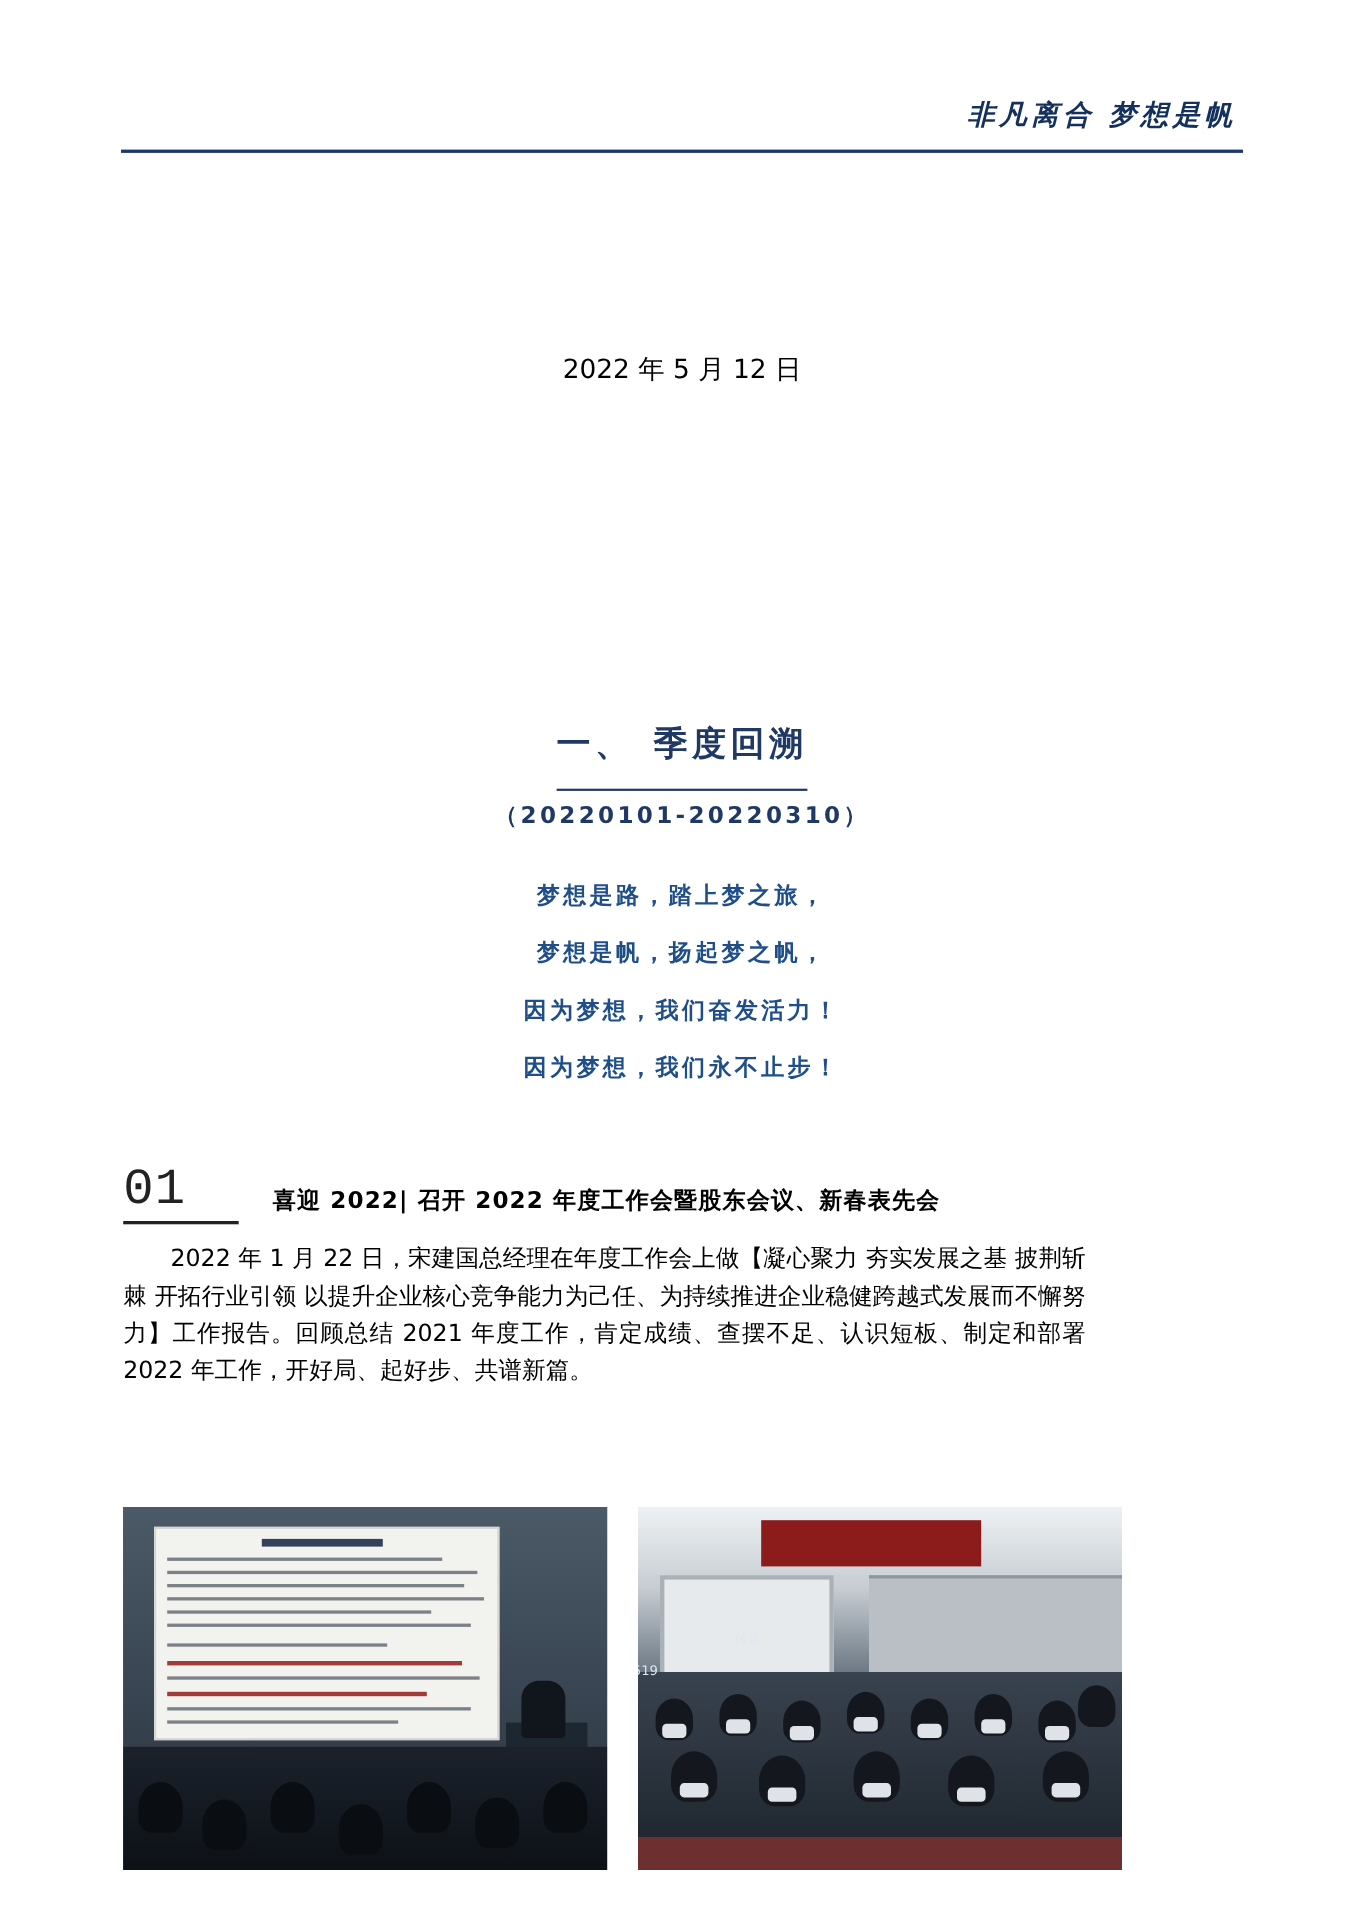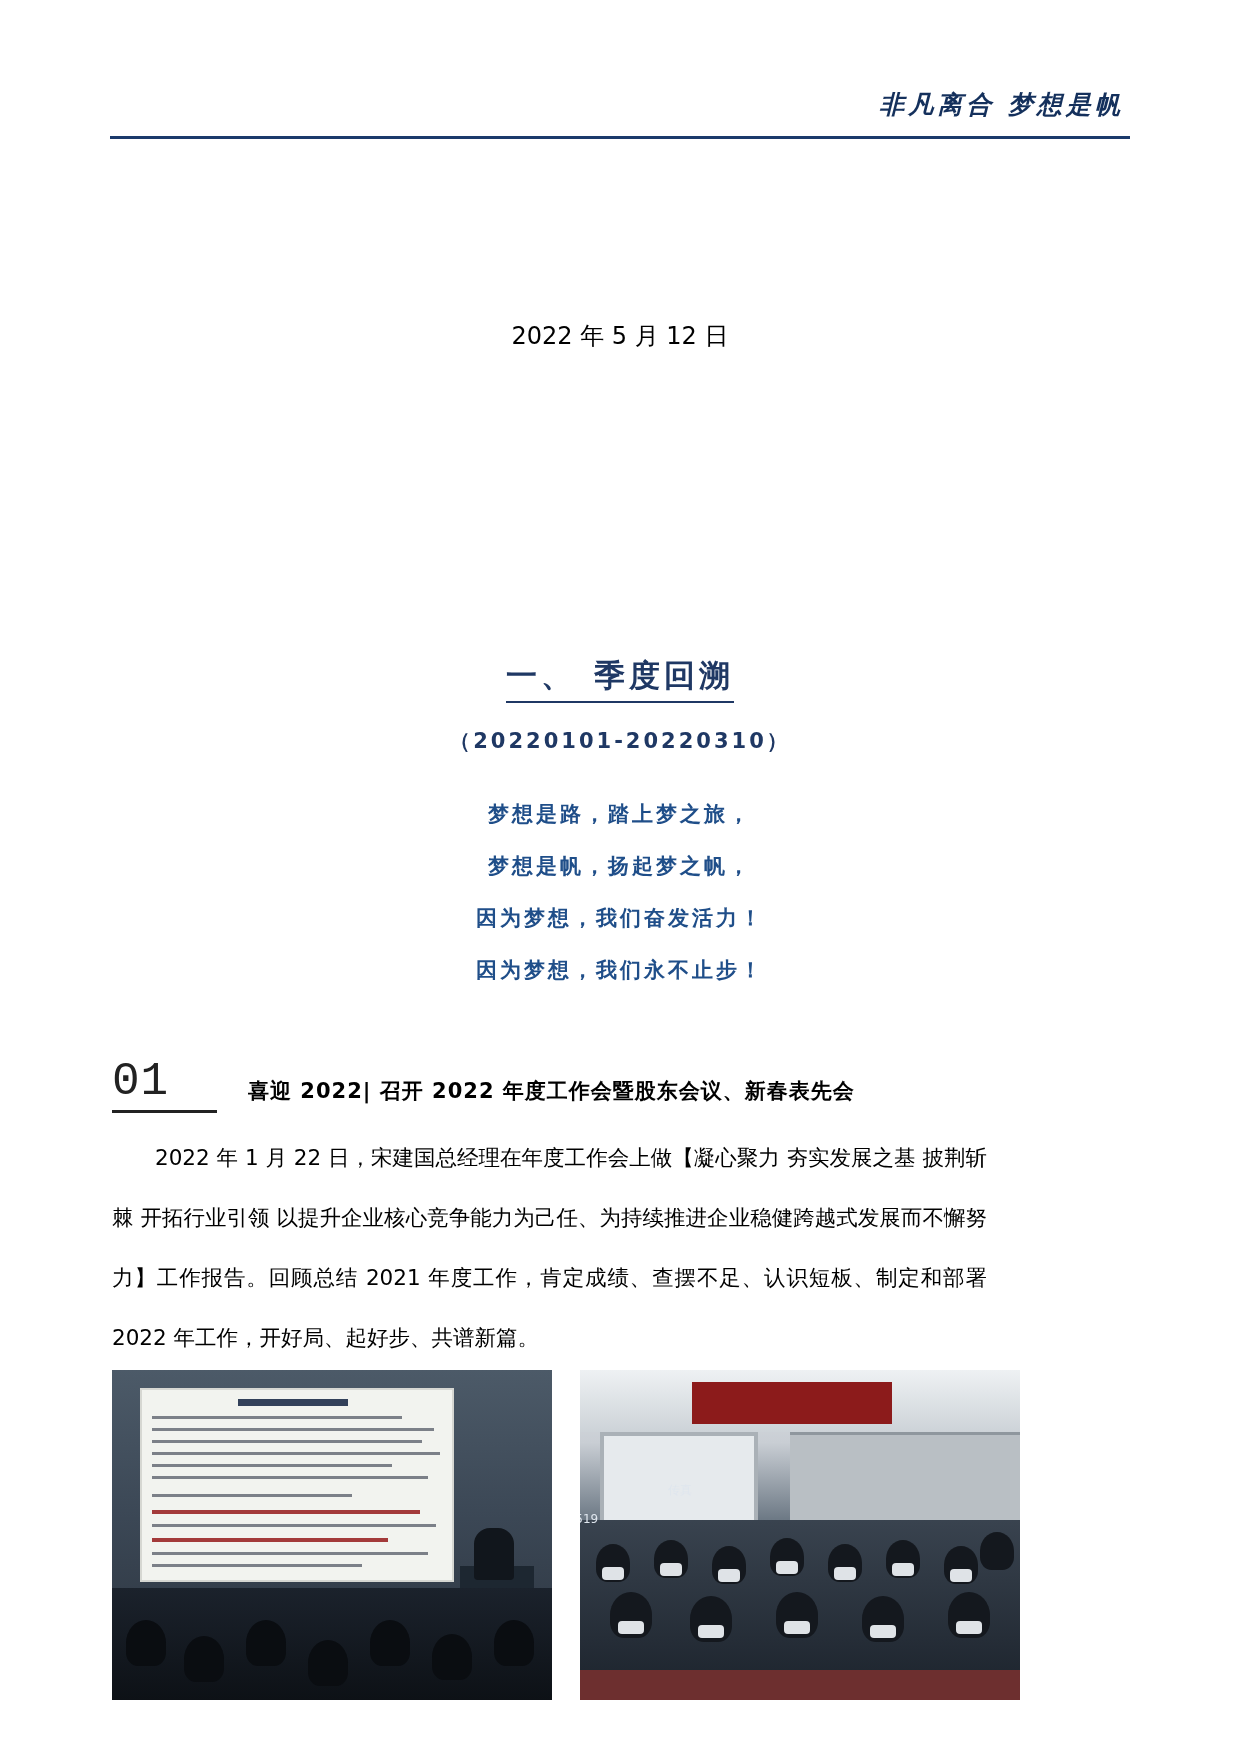--- a/index.html
+++ b/index.html
@@ -115,21 +115,21 @@
     width: 1240px;
     text-align: center;
   }
   .section-head .inner {
     display: inline-block;
     font-size: 31px;
     font-weight: bold;
     color: #1f3864;
     letter-spacing: 4px;
     border-bottom: 2px solid #1f3864;
-    padding-bottom: 4px;
+    padding-bottom: 20px;
     font-family: "DejaVu Sans", sans-serif;
   }
   .section-head .num-gap { display: inline-block; width: 18px; }
 
   .section-range {
     position: absolute;
     left: 0;
     top: 727px;
     width: 1240px;
     text-align: center;
@@ -186,21 +186,21 @@
     font-family: "DejaVu Sans", sans-serif;
   }
 
   .body-text {
     position: absolute;
     left: 112px;
     top: 1128px;
     width: 875px;
     font-size: 21.5px;
     color: #000;
-    line-height: 60px;
+    line-height: 34px;
     text-align: justify;
     text-indent: 2em;
     font-family: "DejaVu Sans", sans-serif;
   }
 
   
   .photo {
     position: absolute;
     top: 1370px;
     width: 440px;

